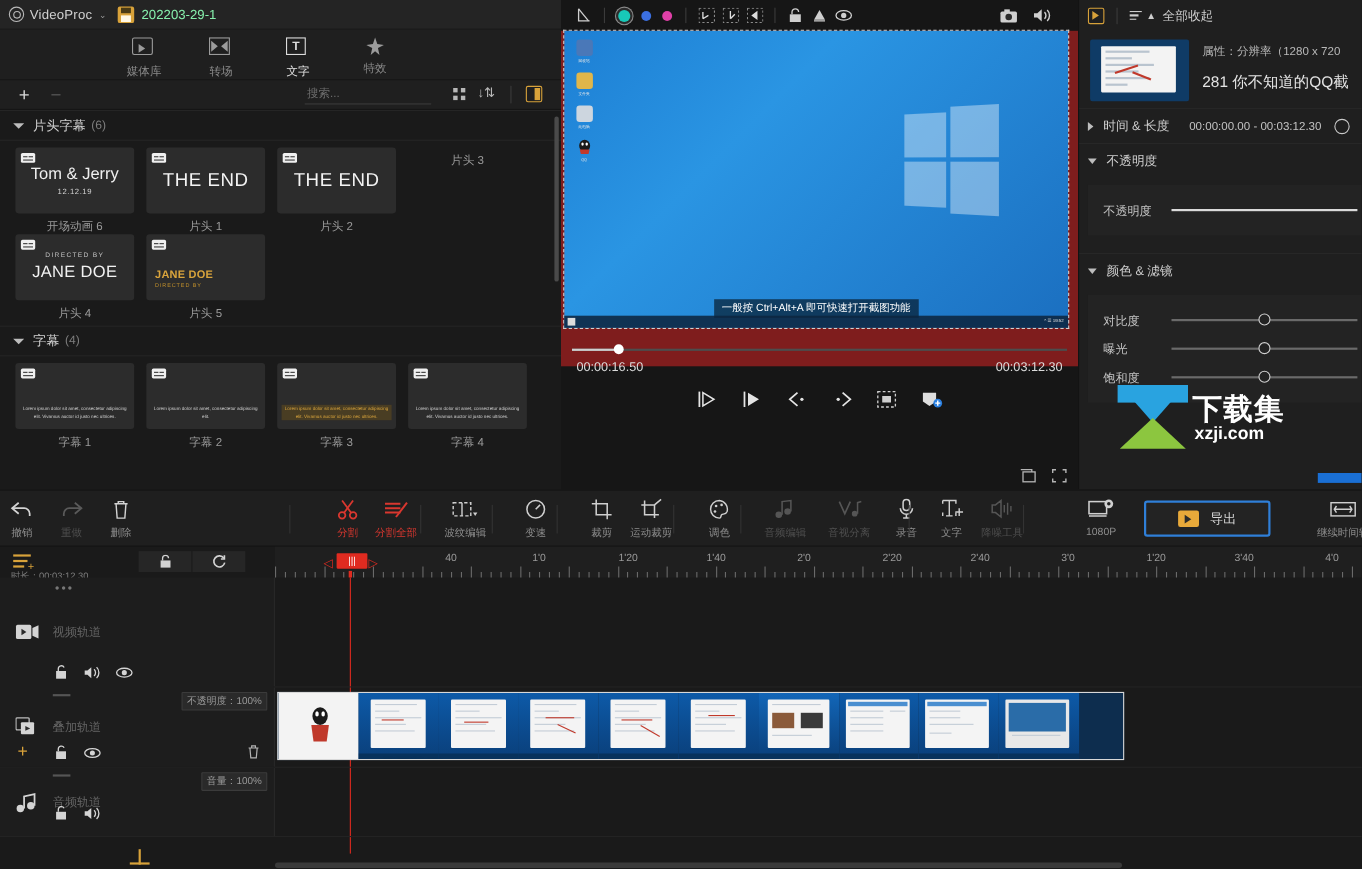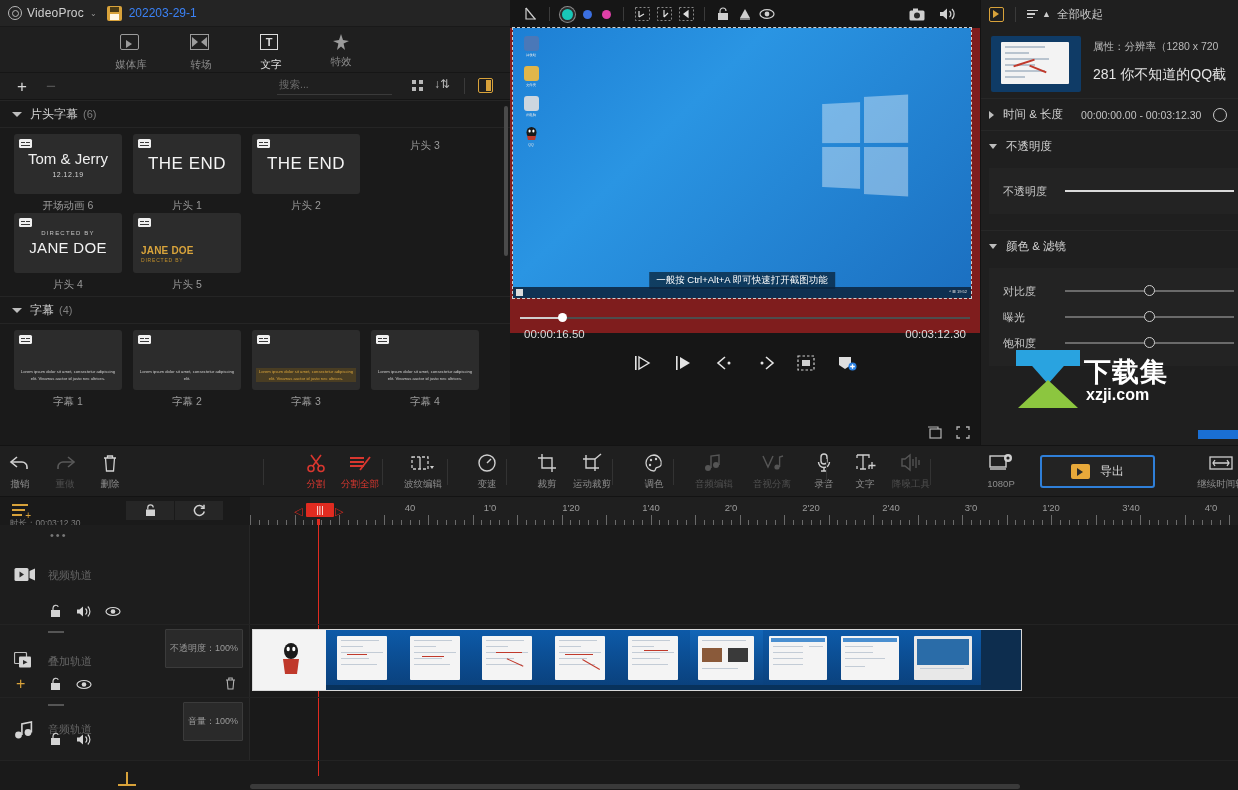--- a/index.html
+++ b/index.html
@@ -24,21 +24,21 @@
   .tb-logo::after { content:''; position:absolute; left:3px; top:3px; width:5px; height:5px;
              border:1.2px solid #b9b9b9; border-radius:50%; }
   .tb-name { font-size: 12px; color: #cfcfcf; letter-spacing: .2px; }
   .tb-caret { font-size: 8px; color: #9a9a9a; margin: 0 10px 0 6px; }
   .tb-save { width: 15px; height: 15px; background: #d8a23a; border-radius: 2px;
              position: relative; margin-right: 7px; }
   .tb-save::before { content:''; position:absolute; left:3px; top:1px; width:9px; height:5px;
              background:#4a3b15; }
   .tb-save::after { content:''; position:absolute; left:3px; bottom:1px; width:9px; height:6px;
              background:#fff8e6; }
-  .tb-proj { font-size: 12px; color: #3b82f6; }
+  .tb-proj { font-size: 12px; color: #86efac; }
 
   
   .lib-tabs {
     position: absolute; left: 0; top: 27px; width: 510px; height: 46px;
     background: #1f1f1f; display: flex; align-items: flex-start;
     padding-left: 96px; border-bottom: 1px solid #161616;
   }
   .lib-tab { width: 70px; text-align: center; padding-top: 4px; cursor: pointer; position: relative; }
   .lib-tab .ic { width: 22px; height: 22px; margin: 0 auto 2px; position: relative; }
   .lib-tab .lb { font-size: 10.5px; color: #8a8a8a; }
@@ -254,21 +254,21 @@
   .track-head { position:absolute; left:0; top:0; width:250px; height:100%; background:#1d1d1d;
       border-right:1px solid #272727;}
   .th-icon { position:absolute; left:14px; top:50%; transform:translateY(-50%); width:22px; height:18px;}
   .th-name { position:absolute; left:48px; top:50%; transform:translateY(-50%); font-size:11px;
       color:#636363;}
   .th-dots { position:absolute; left:50px; top:4px; color:#777; font-size:11px; letter-spacing:2px;}
   .th-dash { position:absolute; left:48px; top:6px; width:16px; height:1.5px; background:#555;}
   .th-ctrls { position:absolute; left:50px; bottom:6px; display:flex; gap:14px; align-items:center;}
   .th-ctrls .c { cursor:pointer; color:#d4d4d4; display:flex; }
   .th-badge { position:absolute; right:6px; top:4px; font-size:9px; color:#9a9a9a; background:#2a2a2a;
-      border:1px solid #3b3b3b; padding:12px 4px; border-radius:1px; }
+      border:1px solid #3b3b3b; padding:1px 4px; border-radius:1px; }
   .th-trash { position:absolute; right:12px; bottom:7px; cursor:pointer; color:#b3b3b3;}
   .th-plus { position:absolute; left:16px; bottom:5px; color:#d8a23a; font-size:16px; cursor:pointer;
       line-height:1;}
   .track-body { position:absolute; left:250px; right:0; top:0; height:100%; }
 
   .clipbar { position:absolute; left:2px; top:4px; height:62px; border:1px solid #d8d8d8;
       display:flex; overflow:hidden; background:#0d2d4e; cursor:pointer; }
   .frame { width:72.8px; height:100%; position:relative; overflow:hidden; flex:none;
       background:linear-gradient(180deg,#0d5aa8,#0a3f7a); }
   .frame .wb { position:absolute; left:11px; top:6px; width:50px; height:44px; background:#f4f4f4;

